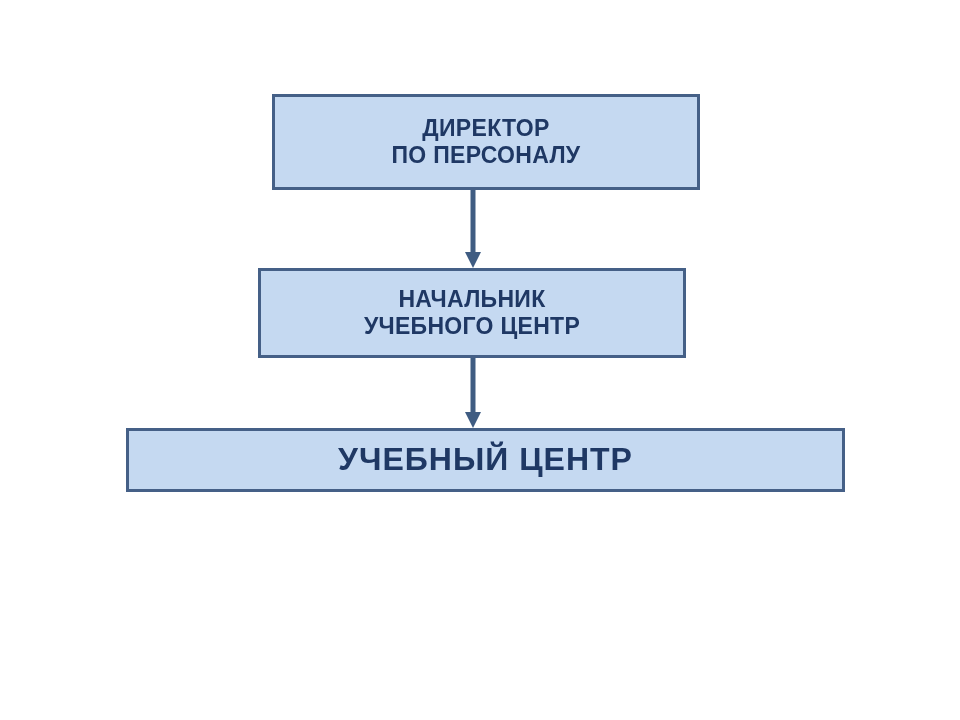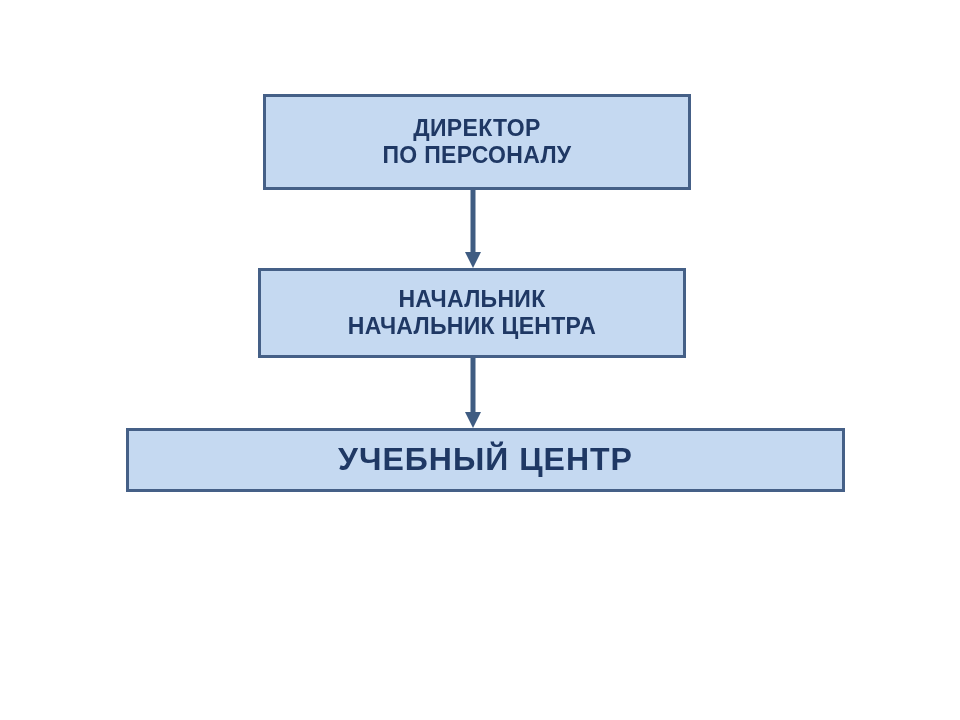--- a/index.html
+++ b/index.html
@@ -36,21 +36,21 @@
     color: #1f3864;
     font-weight: bold;
     line-height: 1.18;
     letter-spacing: 0.3px;
     white-space: pre-line;
     user-select: none;
   }
 
   
   #node-director {
-    left: 263px;
+    left: 272px;
     top: 94px;
     width: 428px;
     height: 96px;
   }
   #node-director .node-label {
     font-size: 23px;
   }
 
   
   #node-head {
@@ -108,21 +108,21 @@
 
   <div class="connector" id="connector-1">
     <svg viewBox="0 0 36 78" preserveAspectRatio="none" aria-hidden="true">
       <line x1="18" y1="0" x2="18" y2="66" stroke="#3F5C82" stroke-width="5"></line>
       <polygon points="18,78 10,62 26,62" fill="#3F5C82"></polygon>
     </svg>
   </div>
 
   <div class="node-box" id="node-head">
     <span class="node-label">НАЧАЛЬНИК
-НАЧАЛЬНИК ЦЕНТРА</span>
+УЧЕБНОГО ЦЕНТР</span>
   </div>
 
   <div class="connector" id="connector-2">
     <svg viewBox="0 0 36 70" preserveAspectRatio="none" aria-hidden="true">
       <line x1="18" y1="0" x2="18" y2="58" stroke="#3F5C82" stroke-width="5"></line>
       <polygon points="18,70 10,54 26,54" fill="#3F5C82"></polygon>
     </svg>
   </div>
 
   <div class="node-box" id="node-center">

